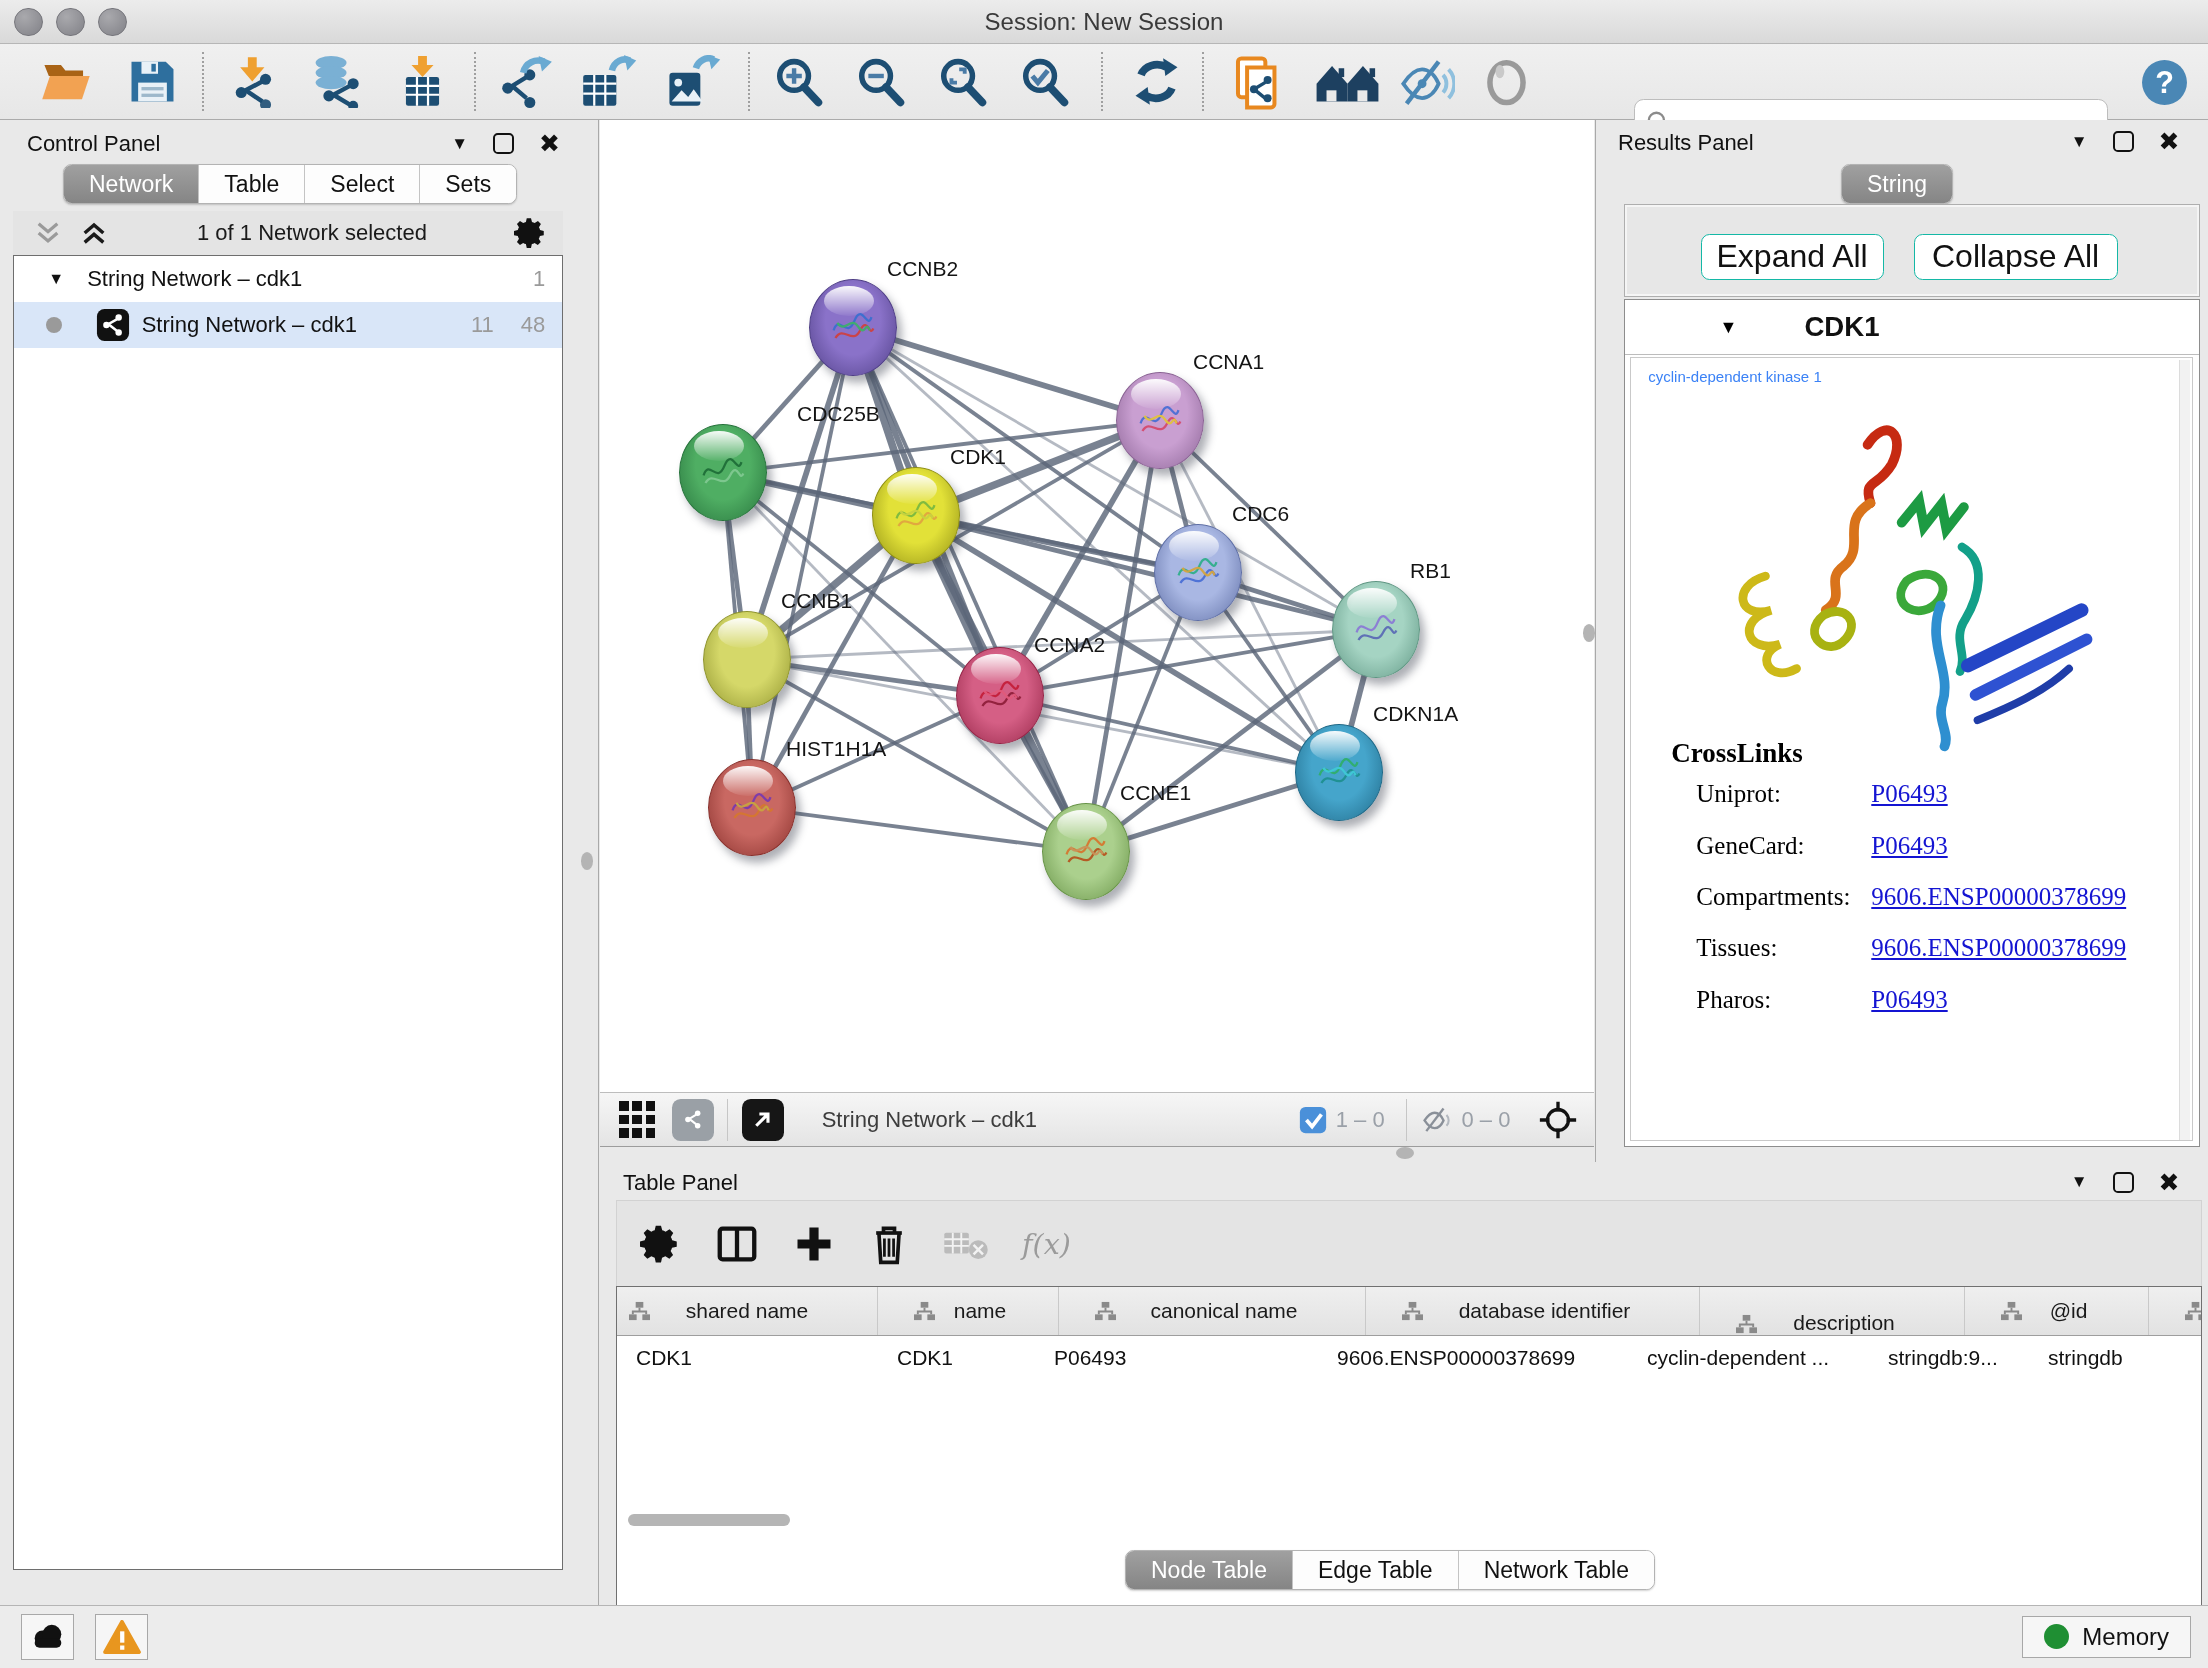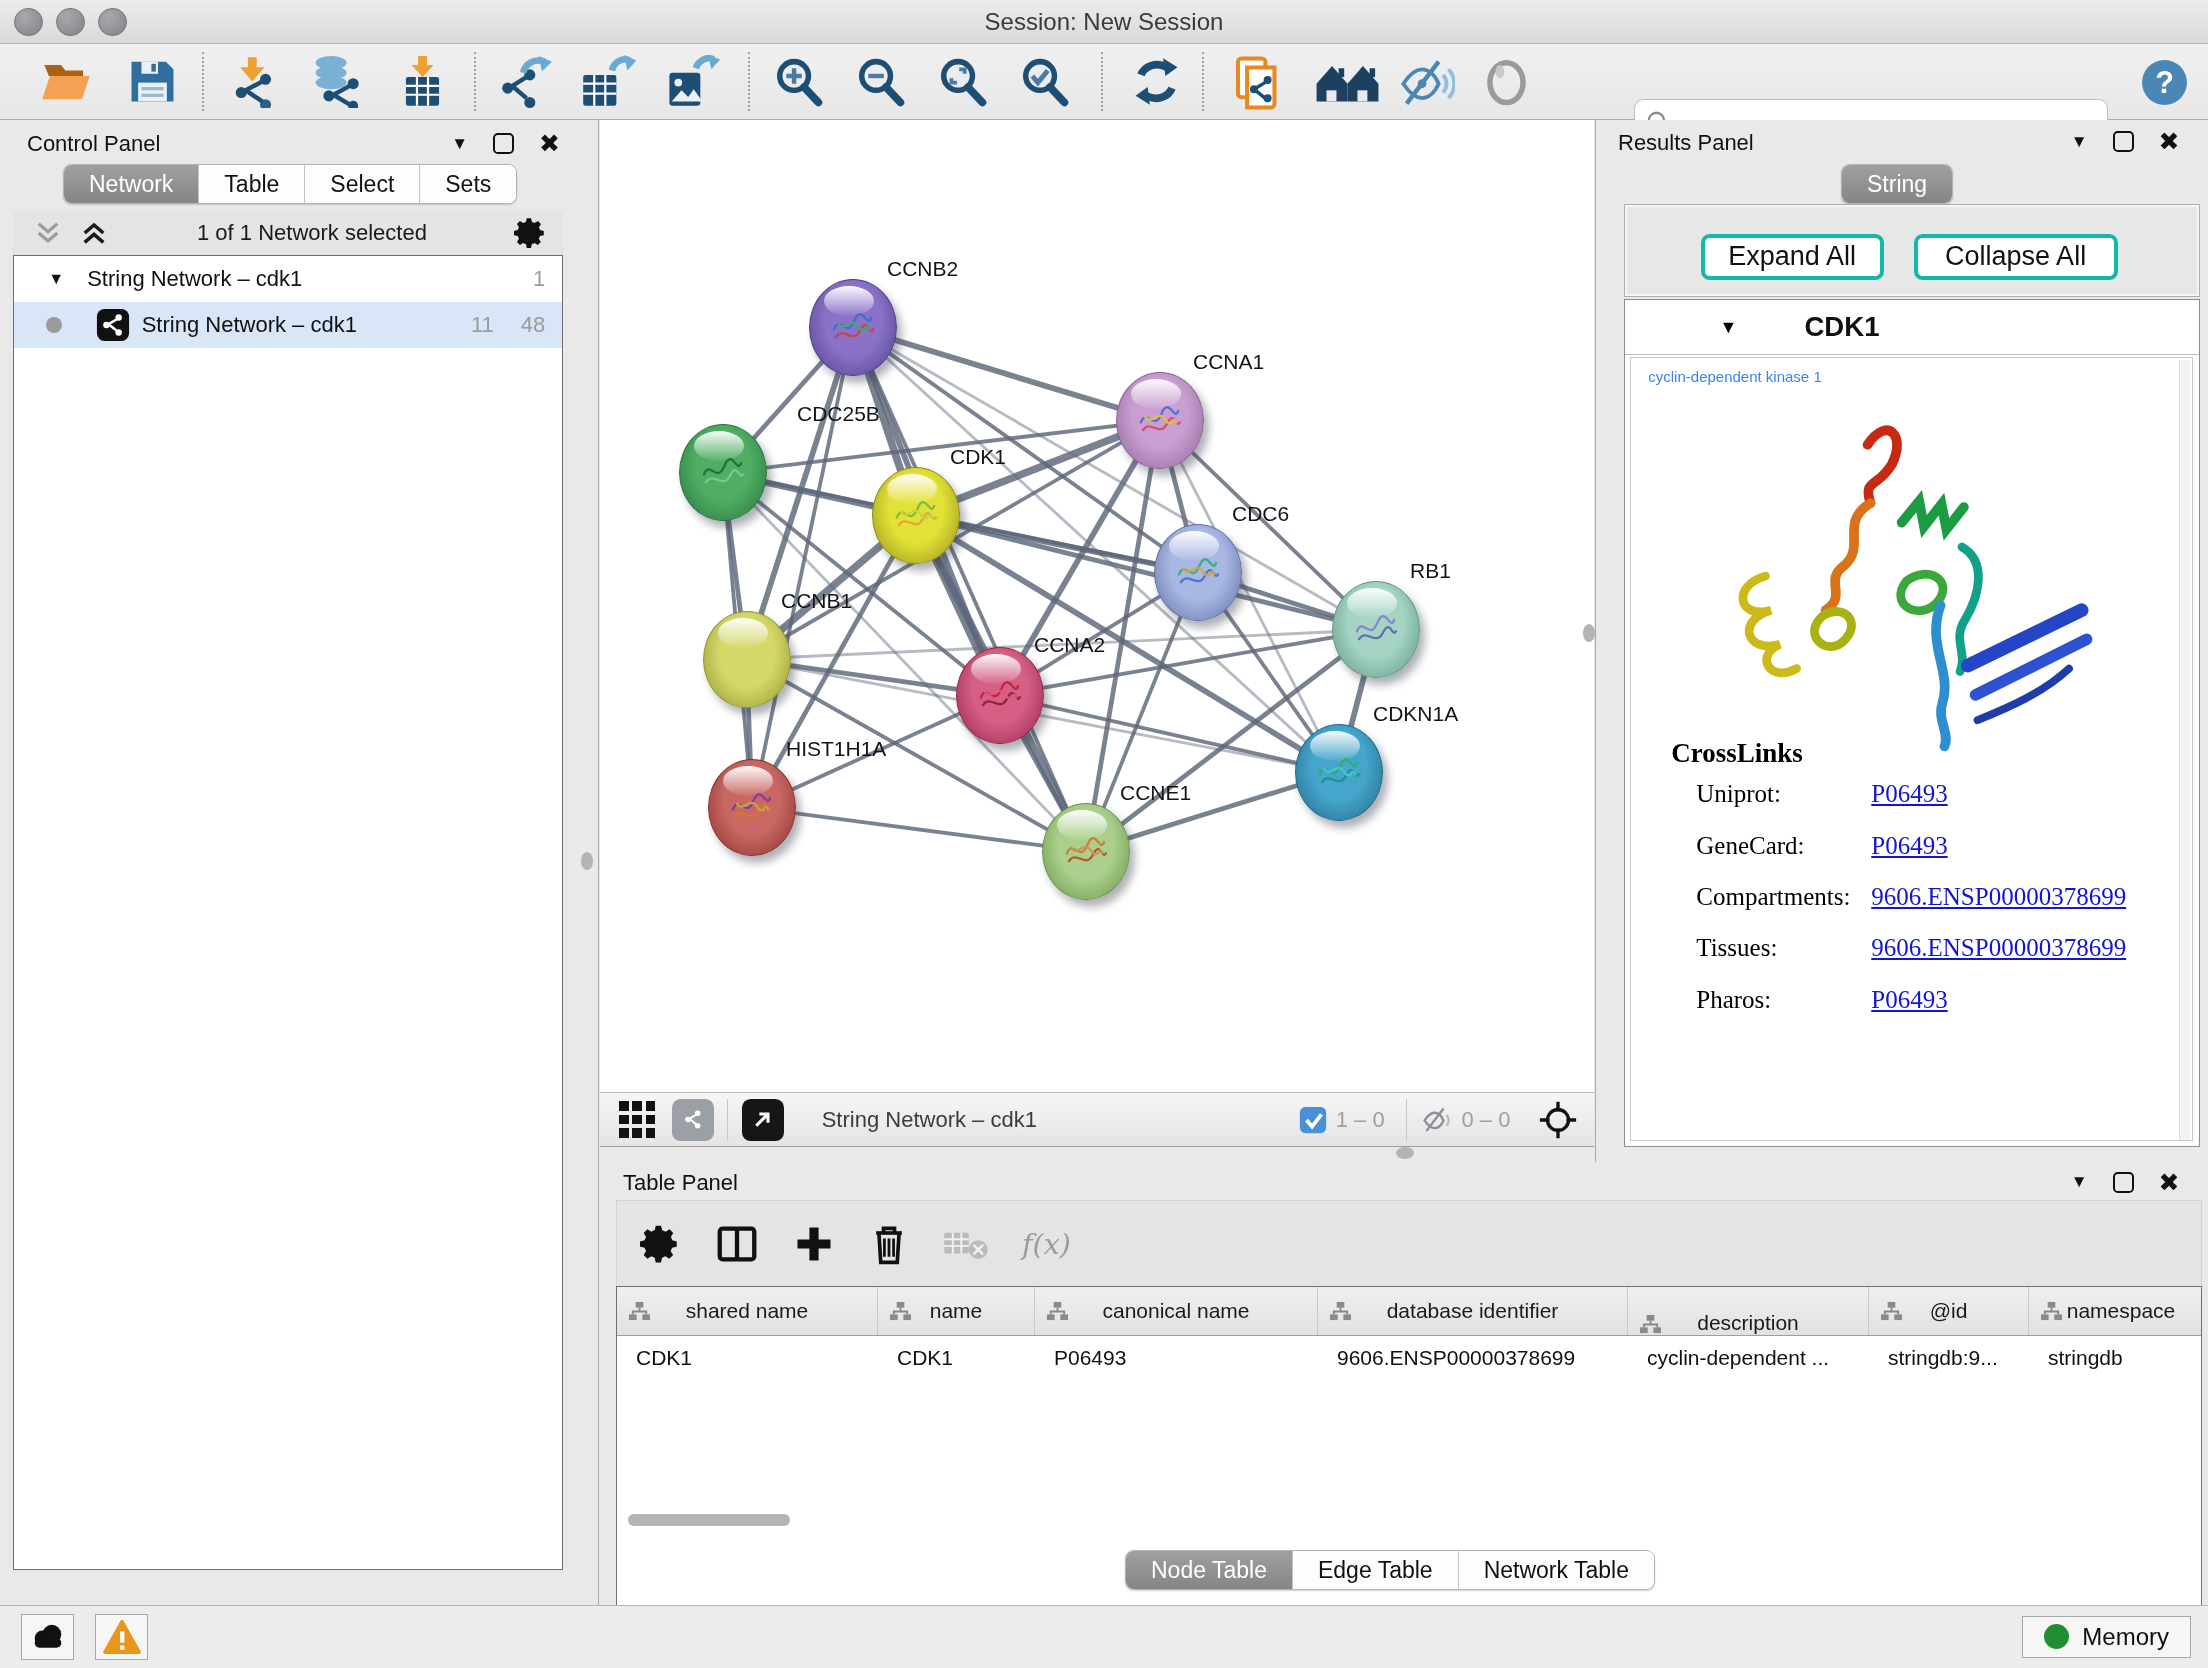--- a/index.html
+++ b/index.html
@@ -68,43 +68,43 @@
   .cnt { font-size:22px; color:#9aa0a8; margin:0 7.6px; }
   .blackbtn { width:42px; height:42px; border-radius:8.6px; background:#161616; display:flex;
     align-items:center; justify-content:center; }
   .splitter-dot { position:absolute; width:12.4px; height:18px; border-radius:50%; background:#b4b4b4; }
 
   
   .results-panel { position:absolute; left:1595px; top:120px; width:613px; height:1042px;
     background:#e9e9e9; border-left:1px solid #a9a9a9; }
   .rp-graybox { position:absolute; left:27.6px; top:84px; width:576px; height:93px; background:#e7e7e7;
     border:1px solid #aeaeae; box-shadow:inset 0 0 0 1.9px #f5f5f5; }
-  .rp-btn { position:absolute; top:28.5px; height:46px; background:#fff; border:4px solid #14b8a6;
-    border-radius:8.6px; font-size:27px; color:#111; font-family:inherit; }
+  .rp-btn { position:absolute; top:28.5px; height:46px; background:#fff; border:1px solid #14b8a6;
+    border-radius:8.6px; font-size:32px; color:#111; font-family:inherit; }
   .rp-mainbox { position:absolute; left:27.6px; top:179px; width:576px; height:848px; background:#fff;
     border:1.9px solid #8d8d8d; }
   .rp-generow { position:absolute; left:0; top:0; width:100%; height:55px; border-bottom:1px solid #bcbcbc;
     display:flex; align-items:center; }
   .rp-gene { font-size:27.6px; font-weight:bold; color:#111; margin-left:67px; }
   .rp-inner { position:absolute; left:5.7px; top:57px; width:563px; height:784px; border:1px solid #cachece; 
     border:1px solid #c9c9c9; background:#fff; overflow:hidden; }
   .rp-desc { position:absolute; left:17px; top:9.5px; font-size:15px; color:#3b82f6; }
   .rp-scroll { position:absolute; right:1.9px; top:1.9px; width:11.4px; height:780px; background:#f2f2f2; border-left:1px solid #dcdcdc; }
   .xl-title { position:absolute; left:40px; font-family:"Liberation Serif",serif; font-weight:bold; font-size:27px; color:#000; }
   .xl-row { position:absolute; left:65px; font-family:"Liberation Serif",serif; font-size:25px; color:#000; }
   .xl-val { position:absolute; left:240px; font-family:"Liberation Serif",serif; font-size:25px; }
   .xl-val a { color:#1414d2; }
 
   
   .table-panel { position:absolute; left:599px; top:1162px; width:1609px; height:443px; background:#e9e9e9; }
   .tp-toolbar { position:absolute; left:17px; top:38px; width:1586px; height:88px; background:#e4e4e4;
     border:1px solid #d2d2d2; display:flex; align-items:center; gap:32px; padding-left:23px; }
   .tp-table { position:absolute; left:17px; top:124px; width:1586px; height:457px; background:#fff;
     border:1.9px solid #707070; border-bottom:none; overflow:hidden; }
-  .thead { display:flex; height:49px; background:linear-gradient(#efefef,#e2e2e2); border-bottom:1px solid #9e9e9e; }
+  .thead { display:flex; height:49px; background:linear-gradient(#efefef,#e2e2e2); border-bottom:1px solid #9e9e9e;gap:24px; }
   .th { position:relative; display:flex; align-items:center; justify-content:center;
     border-right:1px solid #c9c9c9; font-size:21px; color:#1a1a1a; flex-shrink:0; }
   .th svg { position:absolute; left:11.4px; }
   .trow { display:flex; height:44px; }
   .td { padding-left:19px; display:flex; align-items:center; font-size:21px; color:#111; flex-shrink:0;
     overflow:hidden; white-space:nowrap; }
   .hscroll { position:absolute; left:28.5px; top:352px; width:162px; height:12.4px; border-radius:6.7px; background:#b5b5b5; }
   .fx { font-family:"DejaVu Serif",serif; font-style:italic; font-size:28.5px; color:#9b9b9b; }
 
   

